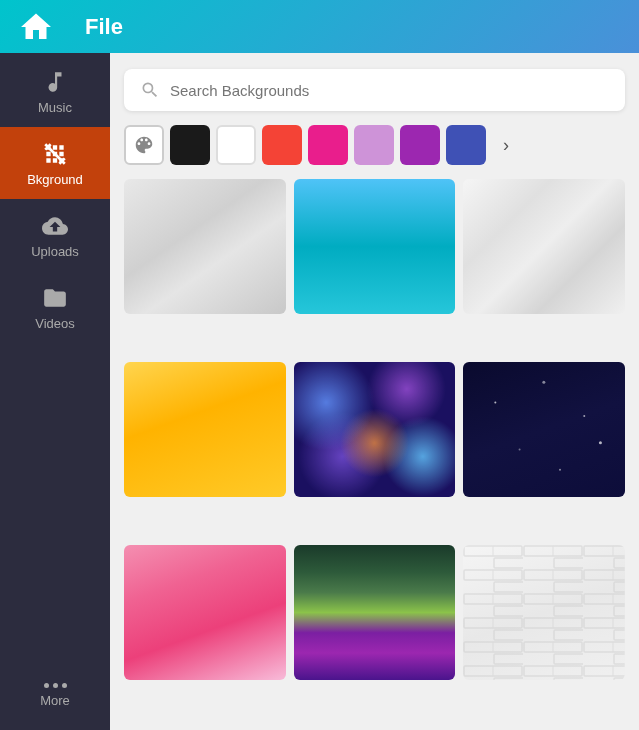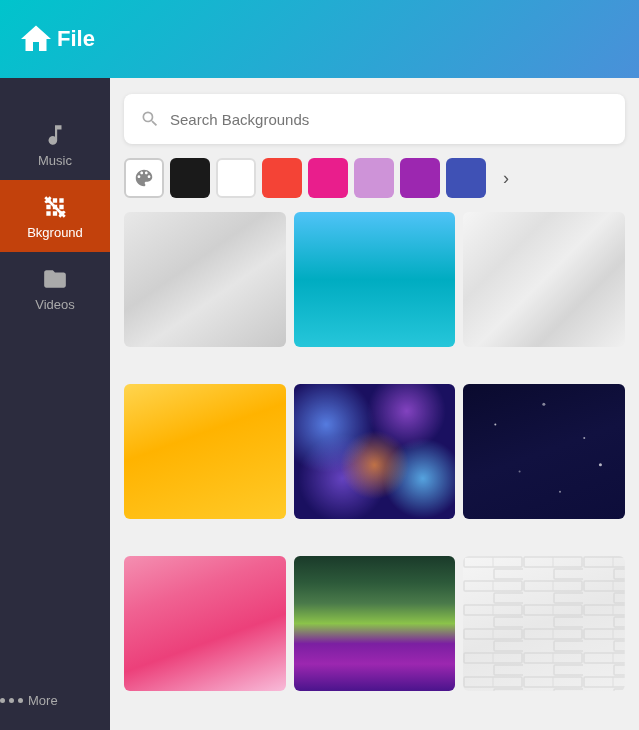--- a/index.html
+++ b/index.html
@@ -8,26 +8,26 @@
       height: 730px;
       font-family: 'Segoe UI', Arial, sans-serif;
       display: flex;
       flex-direction: column;
       overflow: hidden;
       background: #1e1e2e;
     }
 
     
     .header {
-      height: 78px;
+      height: 53px;
       background: linear-gradient(135deg, #00c4cc 0%, #4a90d9 100%);
       display: flex;
       align-items: center;
       padding: 0 18px;
-      gap: 3px;
+      gap: 31px;
       flex-shrink: 0;
     }
     .header-home-icon {
       width: 36px;
       height: 36px;
       color: white;
     }
     .header-title {
       color: white;
       font-size: 22px;
@@ -41,21 +41,21 @@
       overflow: hidden;
     }
 
     
     .sidebar {
       width: 110px;
       background: #2c2c3e;
       display: flex;
       flex-direction: column;
       align-items: center;
-      padding-top: 30px;
+      padding-top: 2px;
       gap: 0;
       flex-shrink: 0;
     }
     .sidebar-item {
       width: 100%;
       display: flex;
       flex-direction: column;
       align-items: center;
       padding: 14px 0 12px 0;
       cursor: pointer;
@@ -71,21 +71,21 @@
     .sidebar-item svg {
       width: 26px;
       height: 26px;
     }
     .sidebar-spacer {
       flex: 1;
     }
     .sidebar-more {
       width: 100%;
       display: flex;
-      flex-direction: row;
+      flex-direction: column;
       align-items: center;
       padding: 18px 0 22px 0;
       cursor: pointer;
       color: #aaa;
       font-size: 13px;
       gap: 5px;
     }
 
     
     .content {
@@ -97,21 +97,21 @@
       overflow: hidden;
     }
 
     
     .search-bar {
       background: white;
       border-radius: 8px;
       display: flex;
       align-items: center;
       padding: 0 16px;
-      height: 50px;
+      height: 42px;
       margin-bottom: 14px;
       box-shadow: 0 1px 4px rgba(0,0,0,0.1);
       flex-shrink: 0;
     }
     .search-bar input {
       border: none;
       outline: none;
       font-size: 15px;
       color: #666;
       flex: 1;
@@ -229,20 +229,26 @@
     <div class="sidebar-item active">
       <svg viewBox="0 0 24 24" fill="currentColor">
         <path d="M4 4h4v4H4zm6 0h4v4h-4zm6 0h4v4h-4zM4 10h4v4H4zm6 0h4v4h-4zm6 0h4v4h-4zM4 16h4v4H4zm6 0h4v4h-4zm6 0h4v4h-4z"></path>
         <path d="M2 2h20v20H2V2zm2 2v16h16V4H4z" opacity="0.0"></path>
 
         <path d="M3 3 L21 21 M3 8 L8 3 M16 21 L21 16" stroke="currentColor" stroke-width="2.5" fill="none"></path>
       </svg>
       <span>Bkground</span>
     </div>
 
+    <div class="sidebar-item">
+      <svg viewBox="0 0 24 24" fill="currentColor">
+        <path d="M19.35 10.04A7.49 7.49 0 0 0 12 4C9.11 4 6.6 5.64 5.35 8.04A5.994 5.994 0 0 0 0 14c0 3.31 2.69 6 6 6h13c2.76 0 5-2.24 5-5 0-2.64-2.05-4.78-4.65-4.96zM14 13v4h-4v-4H7l5-5 5 5h-3z"></path>
+      </svg>
+      <span>Uploads</span>
+    </div>
 
     <div class="sidebar-item">
       <svg viewBox="0 0 24 24" fill="currentColor">
         <path d="M10 4H4c-1.1 0-1.99.9-1.99 2L2 18c0 1.1.9 2 2 2h16c1.1 0 2-.9 2-2V8c0-1.1-.9-2-2-2h-8l-2-2z"></path>
       </svg>
       <span>Videos</span>
     </div>
 
     <div class="sidebar-spacer"></div>
 

